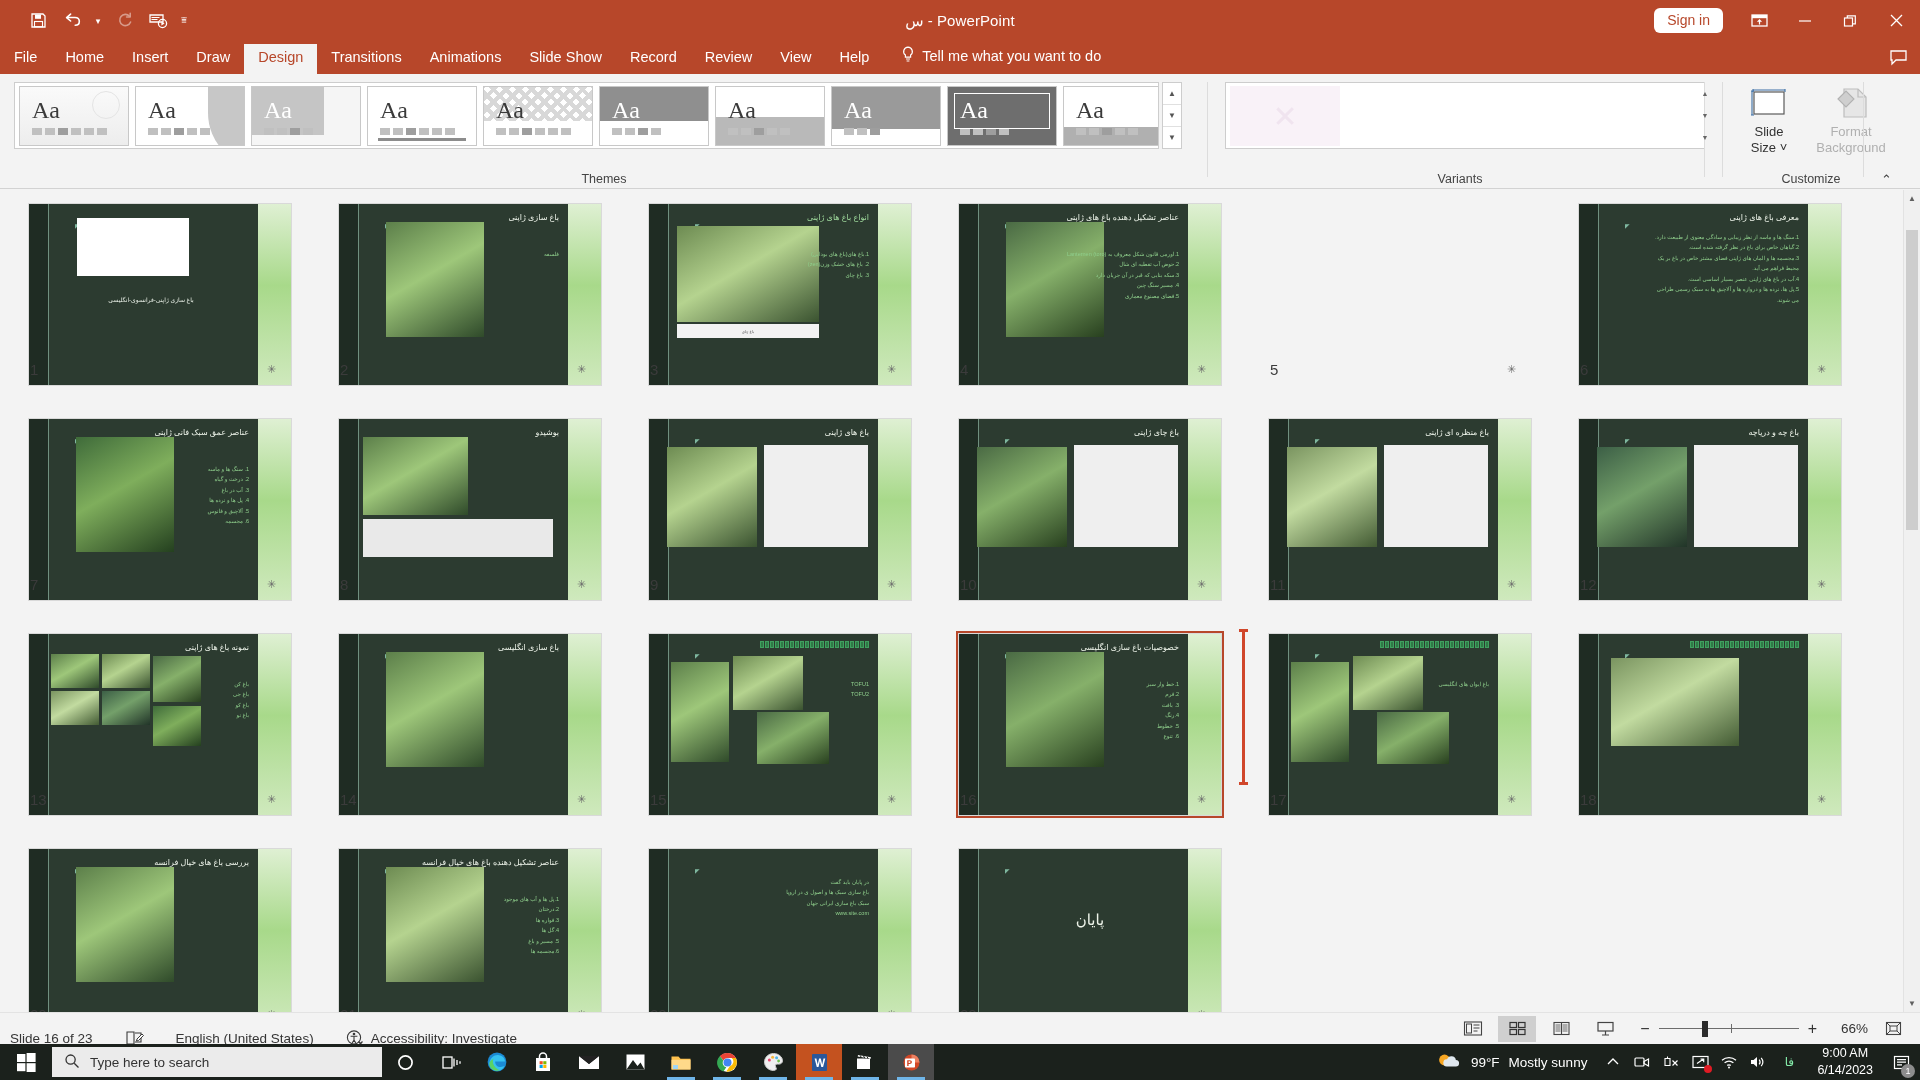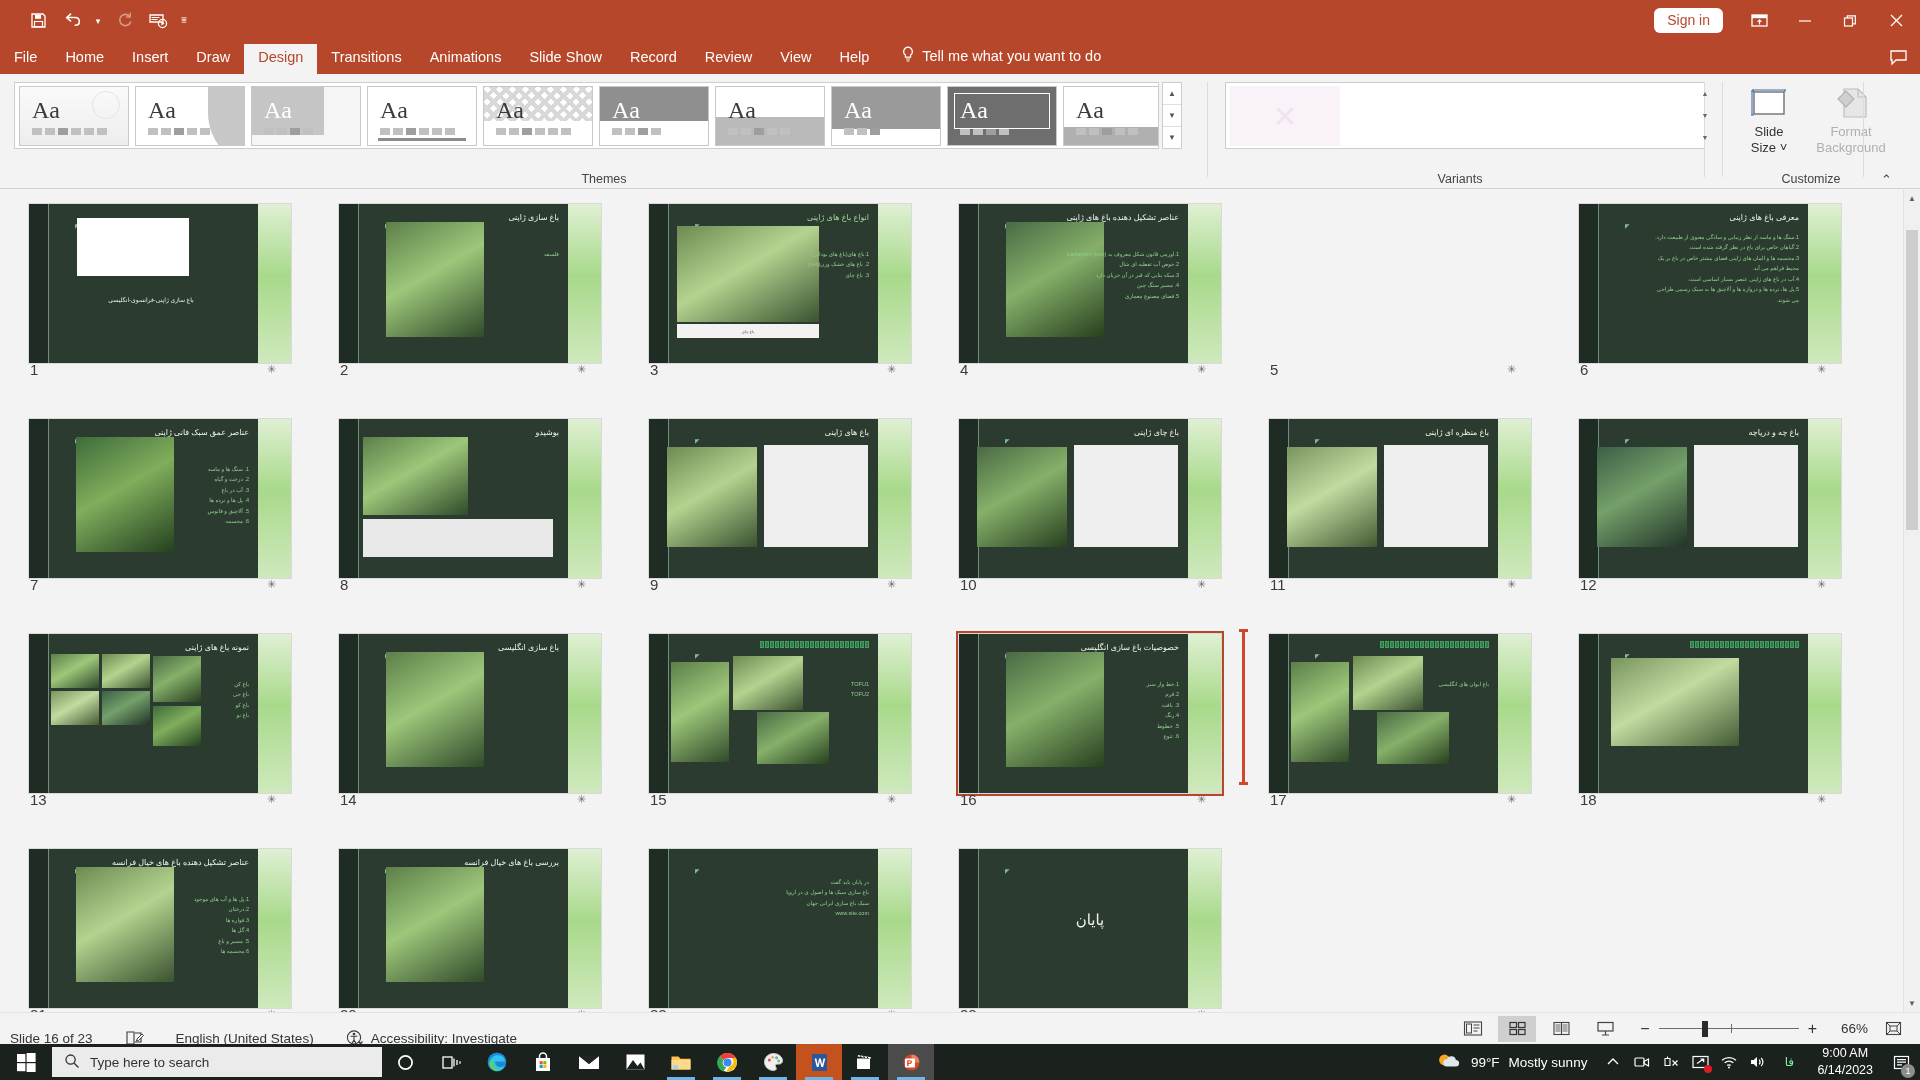--- a/index.html
+++ b/index.html
@@ -175,21 +175,21 @@
   }
   .sorter-grid {
     position: relative; padding: 13px 0 0 28px;
     display: flex; flex-wrap: wrap; gap: 0;
   }
   .slide-cell {
     width: 310px; height: 215px;
     position: relative;
   }
   .slide-box {
-    width: 264px; height: 161px;
+    width: 264px; height: 183px;
     position: relative; overflow: hidden;
     background: #2c3b30;
     border: 1px solid #d9d9d9;
   }
   .slide-cell.selected .slide-box { outline: 2px solid #b7472a; outline-offset: 0px; }
   .slide-inner { position:absolute; inset:0; }
   .s-leftband { position:absolute; left:0; top:0; bottom:0; width:19px; background:#1f2c23; }
   .s-hairline { position:absolute; left:19px; top:0; bottom:0; width:1px; background:#9fc9b4; opacity:.6; }
   .s-rightband {
     position:absolute; right:0; top:0; bottom:0; width:33px;
@@ -323,20 +323,21 @@
         <svg width="20" height="18" viewBox="0 0 20 18">
             <path d="M2 3h13v7H2z" fill="none" stroke="#fff" stroke-width="1.3"></path>
             <path d="M3.5 5.5h8M3.5 7.5h6" stroke="#fff" stroke-width="1"></path>
             <circle cx="14.5" cy="11.5" r="4.1" fill="none" stroke="#fff" stroke-width="1.3"></circle>
             <path d="M13.4 9.6 16.6 11.5 13.4 13.4z" fill="#fff"></path>
           </svg>
       </div>
       <div class="qat-caret">⩸</div>
     </div>
 
+    <div class="title-text">س  -  PowerPoint</div>
 
     <div class="win-right">
       <div class="signin">Sign in</div>
       <div class="win-icon">
         <svg width="17" height="15" viewBox="0 0 17 15">
             <rect x="1" y="2" width="15" height="11" fill="none" stroke="#fff" stroke-width="1.3"></rect>
             <rect x="1" y="2" width="15" height="3.2" fill="#fff"></rect>
             <path d="M8.5 11.5V7M6.6 8.8 8.5 6.9l1.9 1.9" fill="none" stroke="#fff" stroke-width="1.2"></path>
           </svg>
       </div>
@@ -924,47 +925,47 @@
           <div class="slide-num">18</div>
           <div class="slide-star">✳</div>
         </div>
         <div class="slide-cell">
           <div class="slide-box">
             <div class="slide-inner">
               <span class="s-leftband"></span>
               <span class="s-hairline"></span>
               <span class="s-rightband"></span>
               <span class="s-anim-mark">◤</span>
+              <span class="s-title">بررسی باغ های خیال فرانسه</span>
+              <span class="s-photo" style="left: 47px; top: 18px; width: 98px; height: 115px; background-image: linear-gradient(150deg, rgb(92, 127, 74) 0%, rgb(158, 199, 122) 45%, rgb(47, 74, 42) 100%);"></span>
+            </div>
+          </div>
+          <div class="slide-num">20</div>
+          <div class="slide-star">✳</div>
+        </div>
+        <div class="slide-cell">
+          <div class="slide-box">
+            <div class="slide-inner">
+              <span class="s-leftband"></span>
+              <span class="s-hairline"></span>
+              <span class="s-rightband"></span>
+              <span class="s-anim-mark">◤</span>
               <span class="s-title">عناصر تشکیل دهنده باغ های خیال فرانسه</span>
               <span class="s-photo" style="left: 47px; top: 18px; width: 98px; height: 115px; background-image: linear-gradient(150deg, rgb(109, 139, 82) 0%, rgb(181, 211, 143) 45%, rgb(58, 82, 48) 100%);"></span>
               <span class="s-body" style="top: 45px;">
                 <div>1.پل ها و آب های موجود</div>
                 <div>2.درختان</div>
                 <div>3.فواره ها</div>
                 <div>4.گل ها</div>
                 <div>5. مسیر و باغ</div>
                 <div>6.مجسمه ها</div>
               </span>
             </div>
           </div>
           <div class="slide-num">21</div>
-          <div class="slide-star">✳</div>
-        </div>
-        <div class="slide-cell">
-          <div class="slide-box">
-            <div class="slide-inner">
-              <span class="s-leftband"></span>
-              <span class="s-hairline"></span>
-              <span class="s-rightband"></span>
-              <span class="s-anim-mark">◤</span>
-              <span class="s-title">بررسی باغ های خیال فرانسه</span>
-              <span class="s-photo" style="left: 47px; top: 18px; width: 98px; height: 115px; background-image: linear-gradient(150deg, rgb(92, 127, 74) 0%, rgb(158, 199, 122) 45%, rgb(47, 74, 42) 100%);"></span>
-            </div>
-          </div>
-          <div class="slide-num">20</div>
           <div class="slide-star">✳</div>
         </div>
         <div class="slide-cell">
           <div class="slide-box">
             <div class="slide-inner">
               <span class="s-leftband"></span>
               <span class="s-hairline"></span>
               <span class="s-rightband"></span>
               <span class="s-anim-mark">◤</span>
               <span class="s-body" style="top: 28px;">

